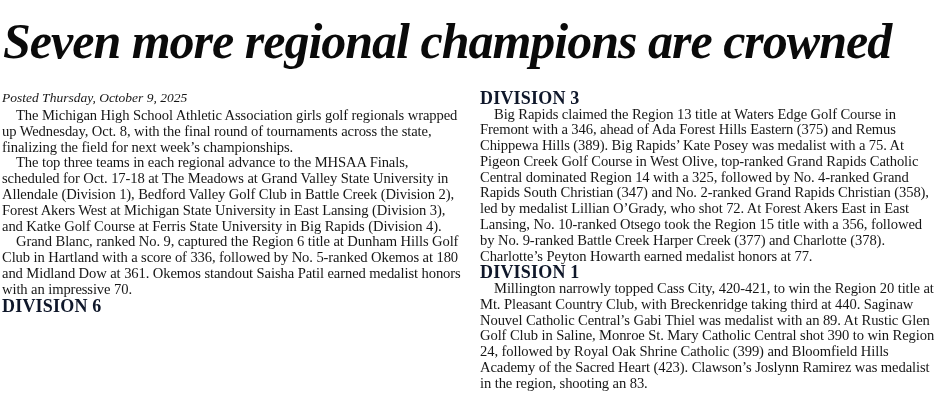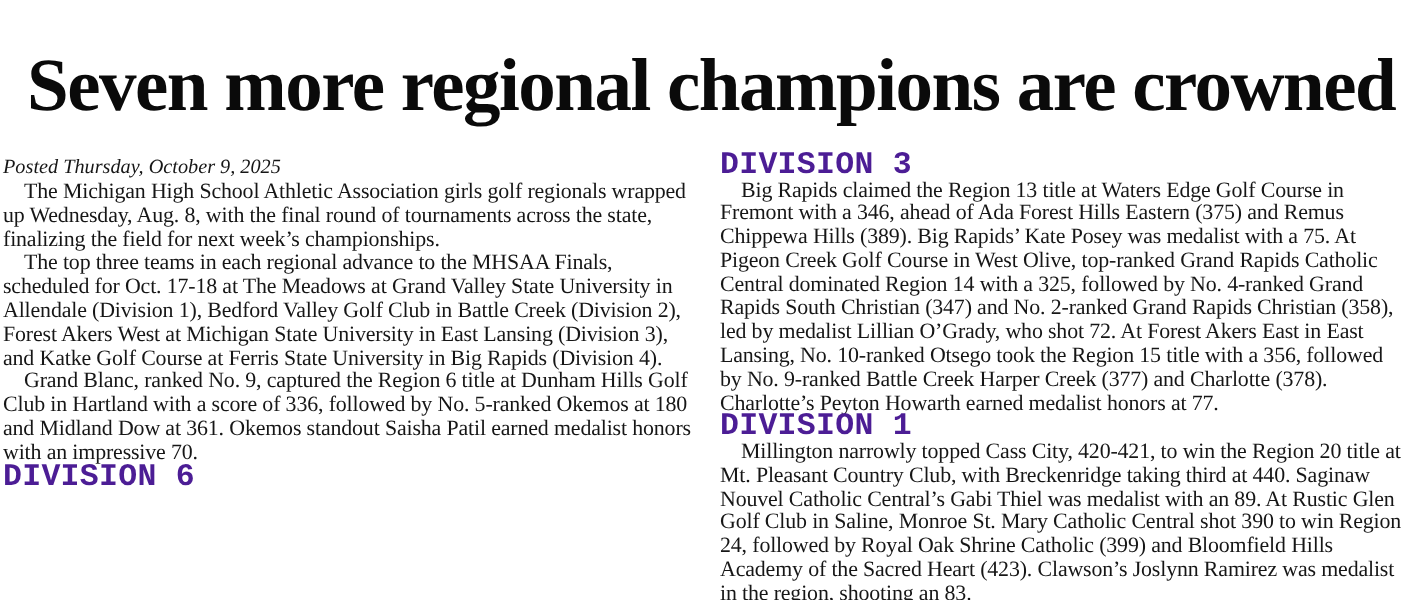--- a/index.html
+++ b/index.html
@@ -11,36 +11,37 @@
     width: 940px;
     height: 400px;
     overflow: hidden;
     font-family: "Liberation Serif", serif;
     color: #1a1a1a;
   }
   .article {
     padding: 0 2px;
   }
   .headline {
-    margin: 16px;
+    margin: 1px;
     padding-top: 14px;
     height: 57px;
     font-family: "Liberation Serif", serif;
     font-weight: bold;
     font-size: 50px;
     line-height: 52px;
     letter-spacing: -1px;
     color: #0a0a0a;
     white-space: nowrap;
     transform-origin: 0 50%;
+    font-style: italic;
   }
   .columns {
     display: flex;
     gap: 19px;
-    margin-top: 7px;
+    margin-top: 18px;
   }
   .col {
     width: 459px;
     flex: 0 0 459px;
   }
   .dateline {
     margin: 0 0 3px 0;
     font-style: italic;
     font-size: 13.5px;
     line-height: 15px;
@@ -49,41 +50,40 @@
   p.body {
     margin: 0;
     font-size: 14.6px;
     line-height: 15.8px;
     letter-spacing: -0.1px;
     text-indent: 14px;
     color: #161616;
   }
   h2.division {
     margin: 0;
-    font-size: 21px;
+    font-size: 18px;
     line-height: 16.5px;
     font-weight: bold;
     letter-spacing: 0.2px;
-    color: #4c1d95;
-    font-family: Liberation Mono, monospace;
+    color: #0f172a;
   }
 </style>
 </head>
 <body>
 
 <article class="article">
 
   <h1 class="headline" style="transform: scaleX(1);">Seven more regional champions are crowned</h1>
 
   <div class="columns">
 
     <div class="col">
       <p class="dateline">Posted Thursday, October 9, 2025</p>
 
-      <p class="body">The Michigan High School Athletic Association girls golf regionals wrapped up Wednesday, Aug. 8, with the final round of tournaments across the state, finalizing the field for next week’s championships.</p>
+      <p class="body">The Michigan High School Athletic Association girls golf regionals wrapped up Wednesday, Oct. 8, with the final round of tournaments across the state, finalizing the field for next week’s championships.</p>
       <p class="body">The top three teams in each regional advance to the MHSAA Finals, scheduled for Oct. 17-18 at The Meadows at Grand Valley State University in Allendale (Division 1), Bedford Valley Golf Club in Battle Creek (Division 2), Forest Akers West at Michigan State University in East Lansing (Division 3), and Katke Golf Course at Ferris State University in Big Rapids (Division 4).</p>
 
       <p class="body">Grand Blanc, ranked No. 9, captured the Region 6 title at Dunham Hills Golf Club in Hartland with a score of 336, followed by No. 5-ranked Okemos at 180 and Midland Dow at 361. Okemos standout Saisha Patil earned medalist honors with an impressive 70.</p>
 
       <h2 class="division">DIVISION 6</h2>
     </div>
 
     <div class="col">
       <h2 class="division">DIVISION 3</h2>
       <p class="body">Big Rapids claimed the Region 13 title at Waters Edge Golf Course in Fremont with a 346, ahead of Ada Forest Hills Eastern (375) and Remus Chippewa Hills (389). Big Rapids’ Kate Posey was medalist with a 75. At Pigeon Creek Golf Course in West Olive, top-ranked Grand Rapids Catholic Central dominated Region 14 with a 325, followed by No. 4-ranked Grand Rapids South Christian (347) and No. 2-ranked Grand Rapids Christian (358), led by medalist Lillian O’Grady, who shot 72. At Forest Akers East in East Lansing, No. 10-ranked Otsego took the Region 15 title with a 356, followed by No. 9-ranked Battle Creek Harper Creek (377) and Charlotte (378). Charlotte’s Peyton Howarth earned medalist honors at 77.</p>

